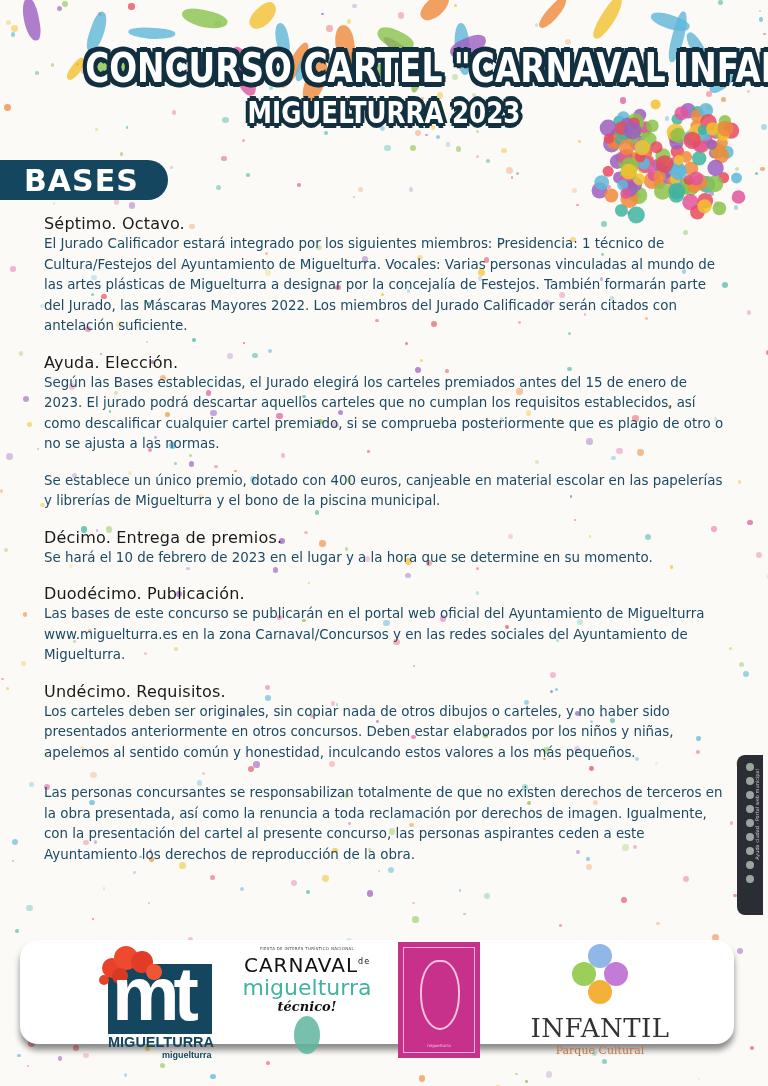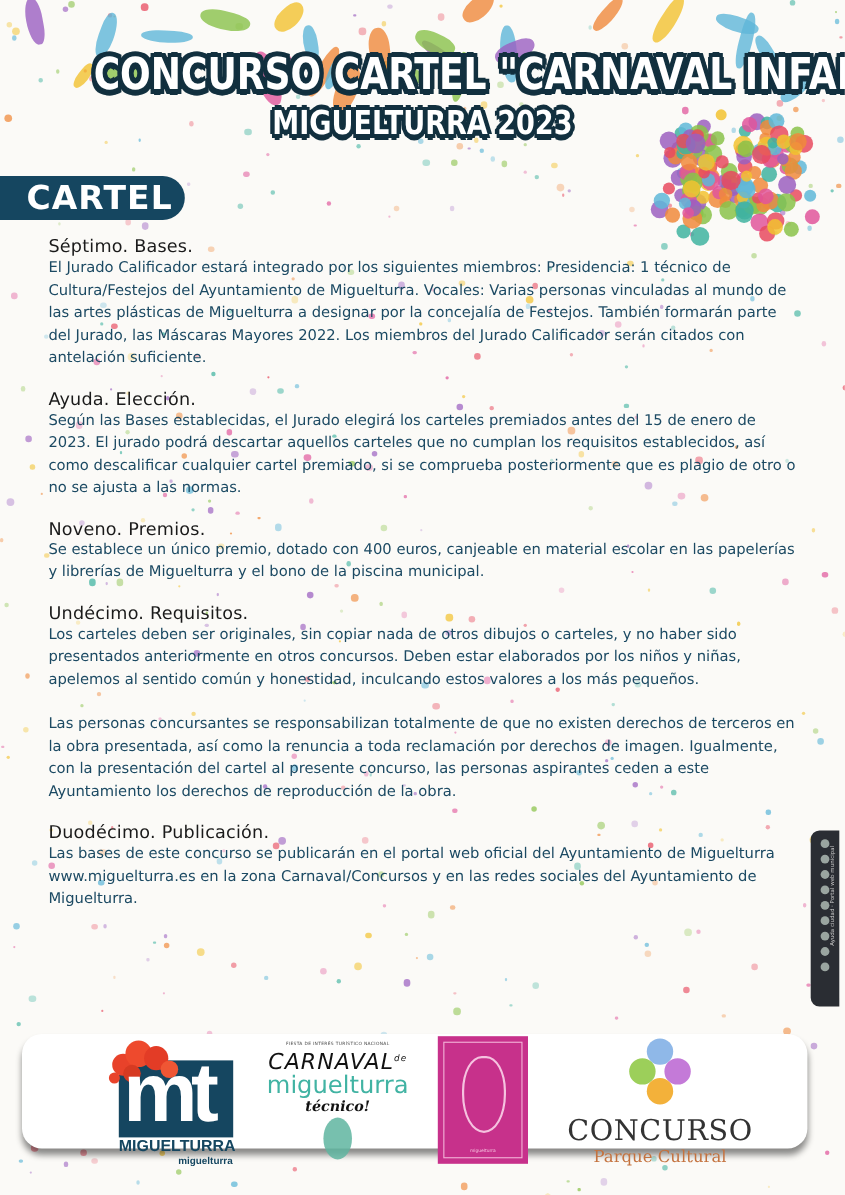--- a/index.html
+++ b/index.html
@@ -56,33 +56,33 @@
   }
   .logo { position:absolute; }
   .logo-mt { left:74px; top:4px; width:124px; height:120px; }
   .mt-box { position:absolute; left:14px; top:20px; width:104px; height:70px; background:#154660; }
   .mt-letters { position:absolute; left:18px; top:12px; font-family:"Liberation Sans", sans-serif; font-weight:bold; font-size:76px; color:#fff; line-height:1; letter-spacing:-6px; }
   .mt-flower { position:absolute; left:2px; top:0px; width:70px; height:42px; }
   .mt-name { position:absolute; left:14px; top:90px; font-family:"Liberation Sans", sans-serif; font-weight:bold; font-size:14.5px; color:#154660; }
   .mt-sub { position:absolute; left:68px; top:106px; font-family:"Liberation Sans", sans-serif; font-weight:bold; font-size:9px; color:#154660; }
   .logo-carnaval { left:212px; top:6px; width:150px; height:118px; text-align:center; }
   .carn-small { font-size:4px; color:#444; letter-spacing:0.3px; }
-  .carn-title { font-family:"DejaVu Sans", sans-serif; font-size:20px; color:#111; letter-spacing:1px; margin-top:2px; font-style:italic; }
+  .carn-title { font-family:"DejaVu Sans", sans-serif; font-size:20px; color:#111; letter-spacing:1px; margin-top:2px; }
   .carn-town { font-family:"DejaVu Sans", sans-serif; font-size:22px; color:#41b3a3; line-height:22px; }
   .carn-sub { font-family:"DejaVu Serif", serif; font-style:italic; font-size:13px; color:#111; font-weight:bold; }
   .carn-mask { width:26px; height:38px; border-radius:50%; background:#5fb5a0; margin:2px auto 0; opacity:0.85; }
   .logo-mask { left:378px; top:2px; width:82px; height:116px; background:#c7318b; }
   .mask-inner { position:absolute; inset:5px; border:1px solid #f3b3d8; }
   .mask-face { position:absolute; left:22px; top:18px; width:36px; height:66px; border:2px solid #f5c2df; border-radius:45% 45% 50% 50%; }
   .mask-label { position:absolute; left:0; right:0; bottom:10px; text-align:center; font-size:4px; color:#f5c2df; }
   .logo-cala { left:470px; top:4px; width:220px; height:116px; text-align:center; }
   .cala-cross { position:relative; width:56px; height:60px; margin:0 auto; }
   .cala-cross .arm { position:absolute; border-radius:50%; width:24px; height:24px; }
   .cala-name { font-family:"DejaVu Serif", serif; font-size:26px; color:#333; letter-spacing:0.5px; margin-top:10px; line-height:28px; }
-  .cala-sub { font-family:"DejaVu Serif", serif; font-size:15px; color:#c4723e; line-height:18px; }
+  .cala-sub { font-family:"DejaVu Serif", serif; font-size:11px; color:#c4723e; line-height:18px; }
 </style>
 </head>
 <body>
 
 <div class="confetti-layer" id="confetti">
     <div class="dot" style="width: 4.45207px; height: 4.45207px; left: 430.686px; top: 125.406px; background: rgb(242, 194, 48); opacity: 0.47;"></div>
     <div class="dot" style="width: 4.53191px; height: 4.53191px; left: 60.3325px; top: 954.454px; background: rgb(155, 95, 192); opacity: 0.46;"></div>
     <div class="dot" style="width: 3.4222px; height: 3.4222px; left: 600.003px; top: 713.982px; background: rgb(224, 85, 155); opacity: 0.5;"></div>
     <div class="dot" style="width: 3.17539px; height: 3.17539px; left: 516.069px; top: 171.564px; background: rgb(155, 95, 192); opacity: 0.49;"></div>
     <div class="dot" style="width: 2.881px; height: 2.881px; left: 38.456px; top: 1019.88px; background: rgb(63, 179, 160); opacity: 0.31;"></div>
@@ -671,54 +671,59 @@
     <circle cx="36.5" cy="30.2" r="6.7" fill="#e84a5f" opacity="0.85"></circle>
     <circle cx="57.1" cy="49.6" r="7.7" fill="#f2c230" opacity="0.85"></circle>
     <circle cx="37.7" cy="87.0" r="5.5" fill="#5fb7d8" opacity="0.85"></circle>
     <circle cx="23.1" cy="73.3" r="5.5" fill="#e84a5f" opacity="0.85"></circle>
     <circle cx="47.4" cy="32.4" r="9.0" fill="#9b5fc0" opacity="0.85"></circle>
     <circle cx="40.6" cy="95.6" r="5.3" fill="#e0559b" opacity="0.85"></circle>
     <circle cx="140.5" cy="30.7" r="7.9" fill="#f08a3c" opacity="0.85"></circle>
   </svg>
 
 <div class="bases-tab">
-  <span>CARTEL</span>
+  <span>BASES</span>
 </div>
 
 <div class="content">
   <div class="section">
-    <div class="sec-title">Séptimo. Bases.</div>
+    <div class="sec-title">Séptimo. Octavo.</div>
     <div class="sec-body">
         <p>El Jurado Calificador estará integrado por los siguientes miembros: Presidencia: 1 técnico de Cultura/Festejos del Ayuntamiento de Miguelturra. Vocales: Varias personas vinculadas al mundo de las artes plásticas de Miguelturra a designar por la concejalía de Festejos. También formarán parte del Jurado, las Máscaras Mayores 2022. Los miembros del Jurado Calificador serán citados con antelación suficiente.</p>
       </div>
   </div>
   <div class="section">
     <div class="sec-title">Ayuda. Elección.</div>
     <div class="sec-body">
         <p>Según las Bases establecidas, el Jurado elegirá los carteles premiados antes del 15 de enero de 2023. El jurado podrá descartar aquellos carteles que no cumplan los requisitos establecidos, así como descalificar cualquier cartel premiado, si se comprueba posteriormente que es plagio de otro o no se ajusta a las normas.</p>
       </div>
   </div>
   <div class="section">
-    <div class="sec-title">Noveno. Premios.</div>
     <div class="sec-body">
         <p>Se establece un único premio, dotado con 400 euros, canjeable en material escolar en las papelerías y librerías de Miguelturra y el bono de la piscina municipal.</p>
+      </div>
+  </div>
+  <div class="section">
+    <div class="sec-title">Décimo. Entrega de premios.</div>
+    <div class="sec-body">
+        <p>Se hará el 10 de febrero de 2023 en el lugar y a la hora que se determine en su momento.</p>
+      </div>
+  </div>
+  <div class="section">
+    <div class="sec-title">Duodécimo. Publicación.</div>
+    <div class="sec-body">
+        <p>Las bases de este concurso se publicarán en el portal web oficial del Ayuntamiento de Miguelturra www.miguelturra.es en la zona Carnaval/Concursos y en las redes sociales del Ayuntamiento de Miguelturra.</p>
       </div>
   </div>
   <div class="section">
     <div class="sec-title">Undécimo. Requisitos.</div>
     <div class="sec-body">
       <p>Los carteles deben ser originales, sin copiar nada de otros dibujos o carteles, y no haber sido presentados anteriormente en otros concursos. Deben estar elaborados por los niños y niñas, apelemos al sentido común y honestidad, inculcando estos valores a los más pequeños.</p>
       <p>Las personas concursantes se responsabilizan totalmente de que no existen derechos de terceros en la obra presentada, así como la renuncia a toda reclamación por derechos de imagen. Igualmente, con la presentación del cartel al presente concurso, las personas aspirantes ceden a este Ayuntamiento los derechos de reproducción de la obra.</p>
     </div>
-  </div>
-  <div class="section">
-    <div class="sec-title">Duodécimo. Publicación.</div>
-    <div class="sec-body">
-        <p>Las bases de este concurso se publicarán en el portal web oficial del Ayuntamiento de Miguelturra www.miguelturra.es en la zona Carnaval/Concursos y en las redes sociales del Ayuntamiento de Miguelturra.</p>
-      </div>
   </div>
 </div>
 
 <div class="side-bar">
   <span class="side-icon"></span>
   <span class="side-icon"></span>
   <span class="side-icon"></span>
   <span class="side-icon"></span>
   <span class="side-icon"></span>
   <span class="side-icon"></span>
@@ -755,16 +760,16 @@
     <div class="mask-face"></div>
     <div class="mask-label">miguelturra</div>
   </div>
   <div class="logo logo-cala">
     <div class="cala-cross">
       <span class="arm" style="left:16px;top:0;background:#8fb8e8;"></span>
       <span class="arm" style="left:0;top:18px;background:#9ccf5a;"></span>
       <span class="arm" style="left:32px;top:18px;background:#c47ad8;"></span>
       <span class="arm" style="left:16px;top:36px;background:#f3b13a;"></span>
     </div>
-    <div class="cala-name">CONCURSO</div>
+    <div class="cala-name">INFANTIL</div>
     <div class="cala-sub">Parque Cultural</div>
   </div>
 </div>
 
 </body></html>

